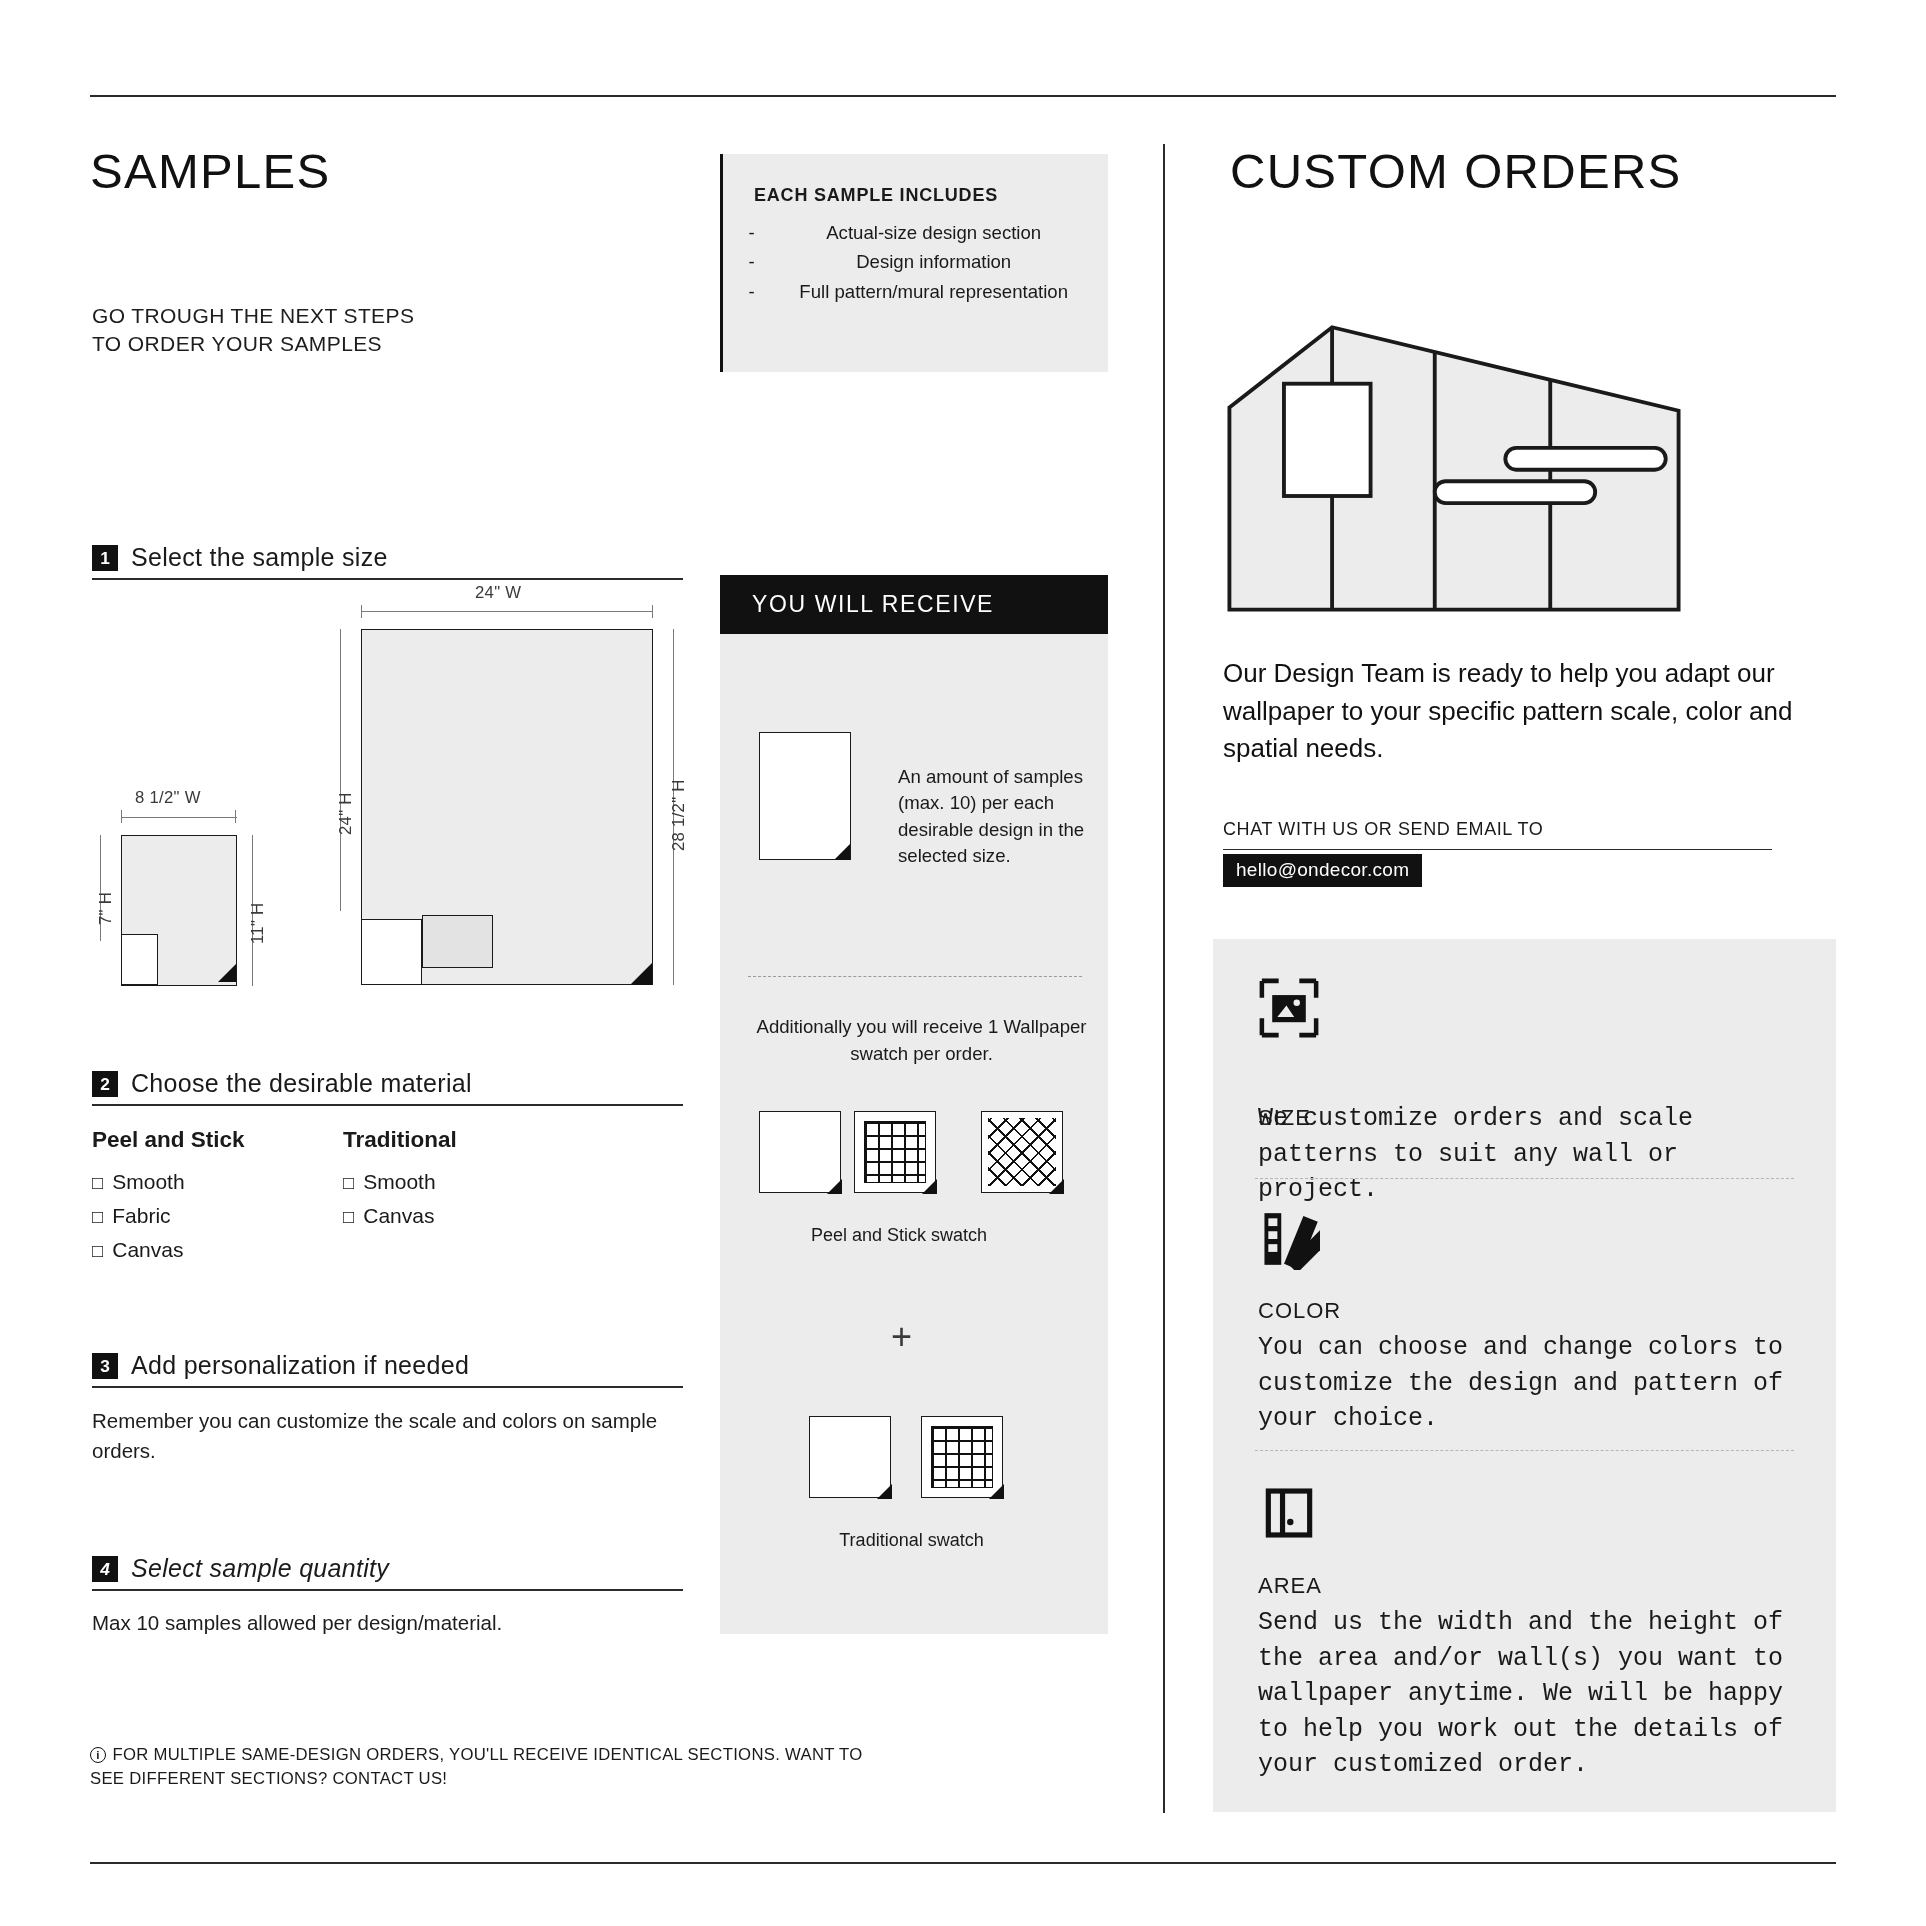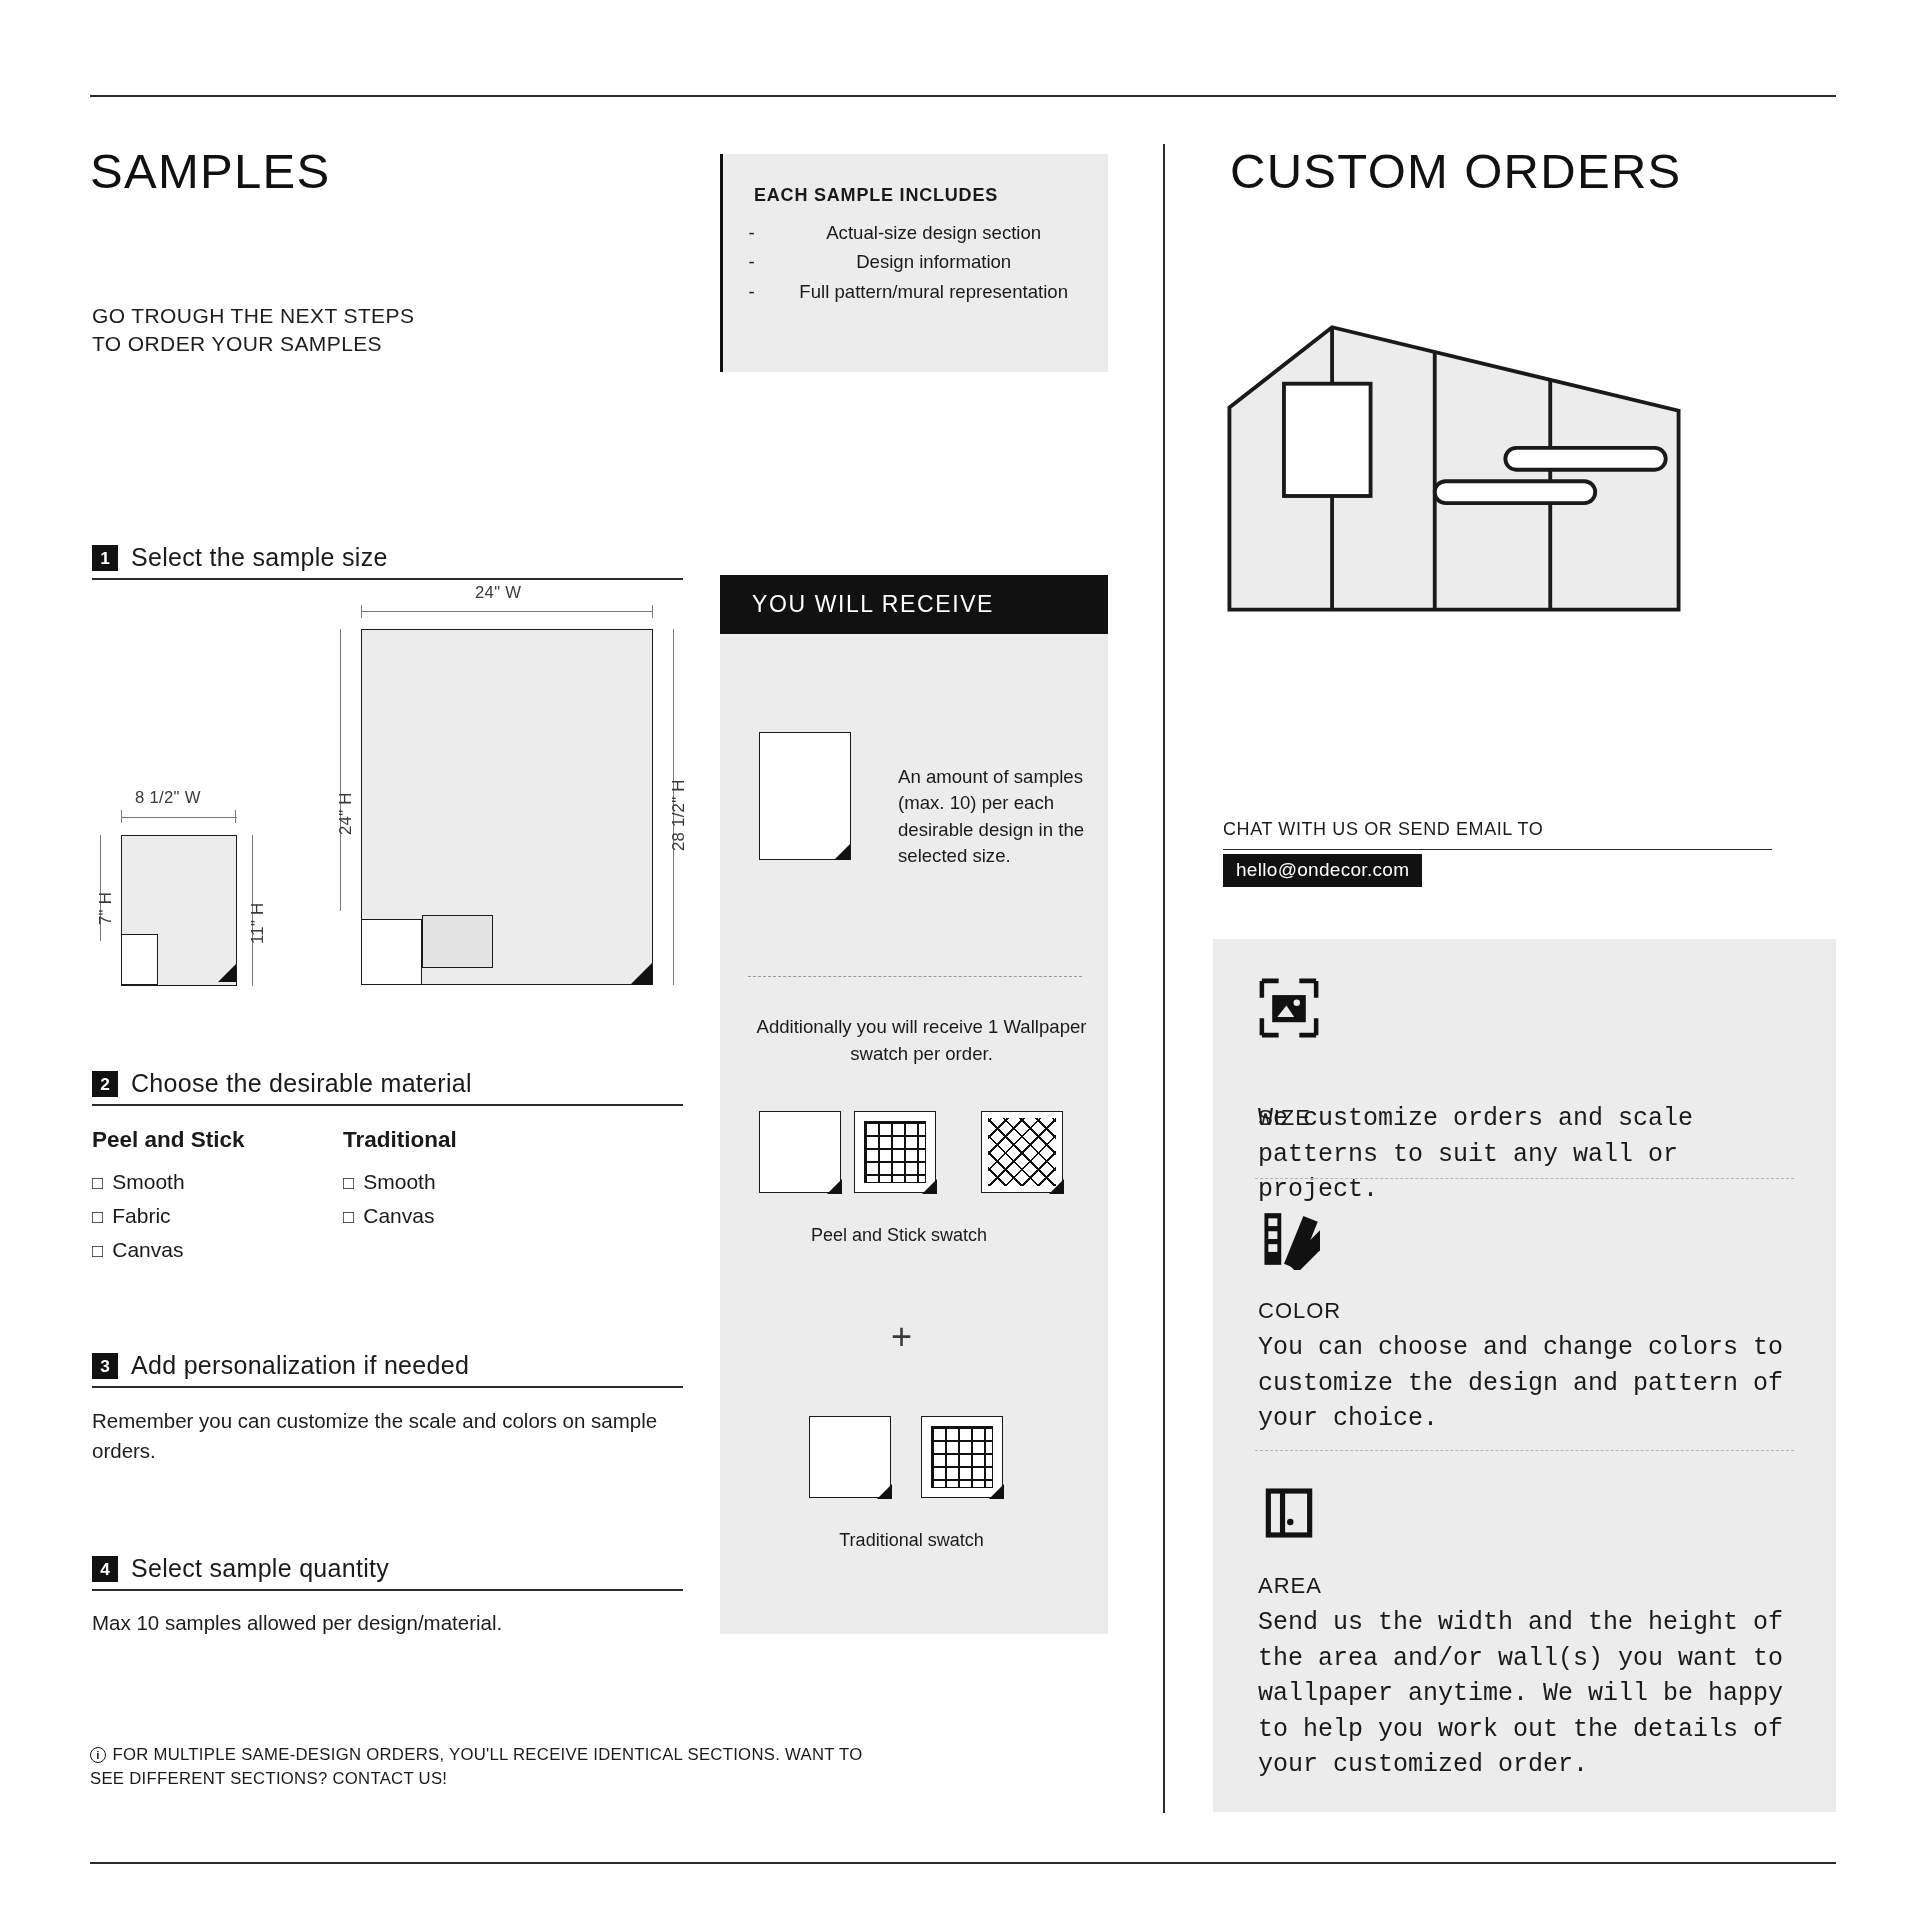--- a/index.html
+++ b/index.html
@@ -71,21 +71,21 @@
   .step .label {
     display: inline-block; margin-left: 13px; font-size: 25px; letter-spacing: 0.3px;
     vertical-align: middle;
   }
   .step .underline {
     display: block; margin-top: 6.4px; width: 100%; height: 1.3px; background: #2b2b2b;
   }
   #step1 { left: 92px; top: 543px; width: 591px; text-decoration: underline; }
   #step2 { left: 92px; top: 1069px; width: 591px; }
   #step3 { left: 92px; top: 1351px; width: 591px; }
-  #step4 { left: 92px; top: 1554px; width: 591px; }
+  #step4 { left: 92px; top: 1554px; width: 591px; font-style: italic; }
 
   .body-text {
     position: absolute; font-size: 20.5px; line-height: 1.45; color: #1d1d1d;
   }
   #step3-text { left: 92px; top: 1406px; width: 604px; }
   #step4-text { left: 92px; top: 1608px; width: 629px; }
 
   
   .sq {
     position: absolute; background: #ececec; border: 1.9px solid #1a1a1a;
@@ -379,20 +379,21 @@
   <svg id="house-art" viewBox="0 0 720 480">
     <polygon points="10,155 170,30 710,160 710,470 10,470" fill="#ececec" stroke="#1a1a1a" stroke-width="6"></polygon>
     <line x1="170" y1="30" x2="170" y2="470" stroke="#1a1a1a" stroke-width="6"></line>
     <line x1="330" y1="68" x2="330" y2="470" stroke="#1a1a1a" stroke-width="6"></line>
     <line x1="510" y1="112" x2="510" y2="470" stroke="#1a1a1a" stroke-width="6"></line>
     <rect x="95" y="118" width="135" height="175" fill="#ffffff" stroke="#1a1a1a" stroke-width="6"></rect>
     <rect x="440" y="218" width="250" height="34" rx="17" fill="#ffffff" stroke="#1a1a1a" stroke-width="6"></rect>
     <rect x="330" y="270" width="250" height="34" rx="17" fill="#ffffff" stroke="#1a1a1a" stroke-width="6"></rect>
   </svg>
 
+  <div id="right-body">Our Design Team is ready to help you adapt our wallpaper to your specific pattern scale, color and spatial needs.</div>
   <div id="chat-label">CHAT WITH US OR SEND EMAIL TO</div>
   <div id="chat-underline"></div>
   <div id="email-chip">hello@ondecor.com</div>
 
   <div id="features"></div>
 
   <svg class="feat-icon" style="left:1258px; top:977px; width:62px; height:62px;" viewBox="0 0 96 96">
     <path d="M6 6 h26 M64 6 h26 M90 6 v26 M90 64 v26 M90 90 h-26 M32 90 H6 M6 90 V64 M6 32 V6" stroke="#111" stroke-width="7" fill="none"></path>
     <rect x="22" y="28" width="52" height="42" fill="#111"></rect>
     <polygon points="30,62 44,44 56,62" fill="#ececec"></polygon>

